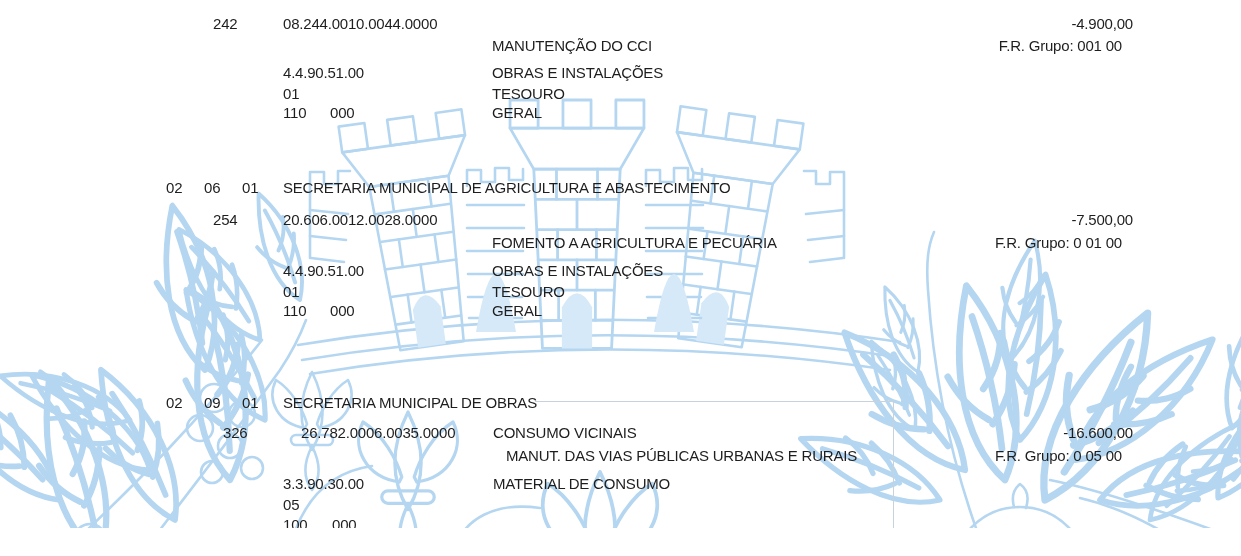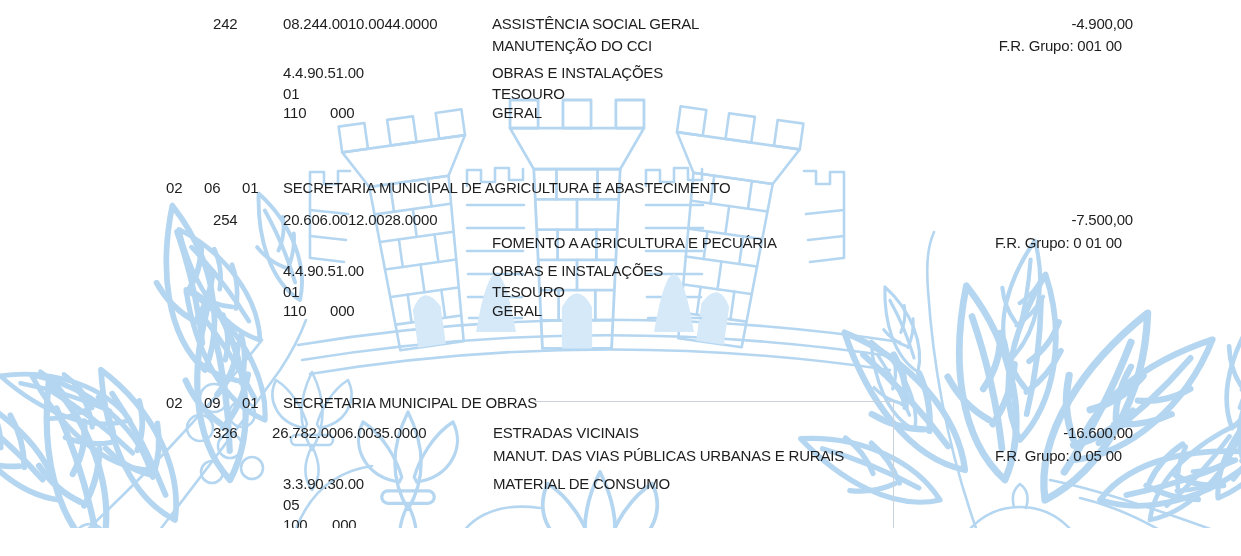--- a/index.html
+++ b/index.html
@@ -112,21 +112,20 @@
     <use href="#fleur" transform="translate(312,452)"></use>
 
     <path d="M288,556 C300,500 330,472 372,466"></path>
     <path d="M452,556 C462,516 498,502 540,508"></path>
   </svg>
 
   <div class="box"></div>
 
   <div class="t" style="left:213px;top:14px">242</div>
   <div class="t" style="left:283px;top:14px">08.244.0010.0044.0000</div>
-  <div class="t" style="left:492px;top:14px">ASSISTÊNCIA SOCIAL GERAL</div>
   <div class="tr" style="right:108px;top:14px">-4.900,00</div>
   <div class="t" style="left:492px;top:36px">MANUTENÇÃO DO CCI</div>
   <div class="tr" style="right:119px;top:36px">F.R. Grupo: 001 00</div>
   <div class="t" style="left:283px;top:63px">4.4.90.51.00</div>
   <div class="t" style="left:492px;top:63px">OBRAS E INSTALAÇÕES</div>
   <div class="t" style="left:283px;top:84px">01</div>
   <div class="t" style="left:492px;top:84px">TESOURO</div>
   <div class="t" style="left:283px;top:103px">110</div>
   <div class="t" style="left:330px;top:103px">000</div>
   <div class="t" style="left:492px;top:103px">GERAL</div>
@@ -147,25 +146,25 @@
   <div class="t" style="left:492px;top:282px">TESOURO</div>
   <div class="t" style="left:283px;top:301px">110</div>
   <div class="t" style="left:330px;top:301px">000</div>
   <div class="t" style="left:492px;top:301px">GERAL</div>
 
   <div class="t" style="left:166px;top:393px">02</div>
   <div class="t" style="left:204px;top:393px">09</div>
   <div class="t" style="left:242px;top:393px">01</div>
   <div class="t" style="left:283px;top:393px">SECRETARIA MUNICIPAL DE OBRAS</div>
 
-  <div class="t" style="left:213px;top:423px">326</div>
-  <div class="t" style="left:272px;top:423px">26.782.0006.0035.0000</div>
-  <div class="t" style="left:493px;top:423px">ESTRADAS VICINAIS</div>
+  <div class="t" style="left:223px;top:423px">326</div>
+  <div class="t" style="left:301px;top:423px">26.782.0006.0035.0000</div>
+  <div class="t" style="left:493px;top:423px">CONSUMO VICINAIS</div>
   <div class="tr" style="right:108px;top:423px">-16.600,00</div>
-  <div class="t" style="left:493px;top:446px">MANUT. DAS VIAS PÚBLICAS URBANAS E RURAIS</div>
+  <div class="t" style="left:506px;top:446px">MANUT. DAS VIAS PÚBLICAS URBANAS E RURAIS</div>
   <div class="tr" style="right:119px;top:446px">F.R. Grupo: 0 05 00</div>
   <div class="t" style="left:283px;top:474px">3.3.90.30.00</div>
   <div class="t" style="left:493px;top:474px">MATERIAL DE CONSUMO</div>
   <div class="t" style="left:283px;top:495px">05</div>
   <div class="t" style="left:283px;top:515px">100</div>
   <div class="t" style="left:332px;top:515px">000</div>
 
 </div>
 
 </body></html>

